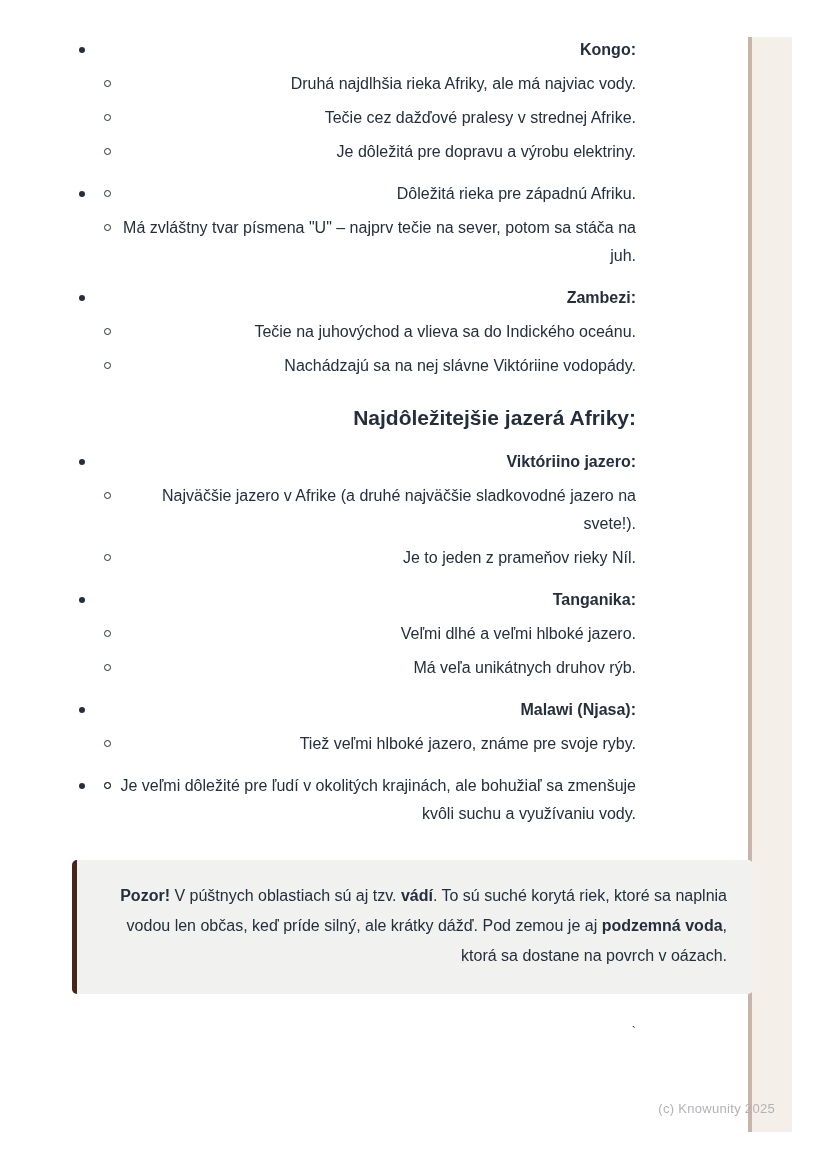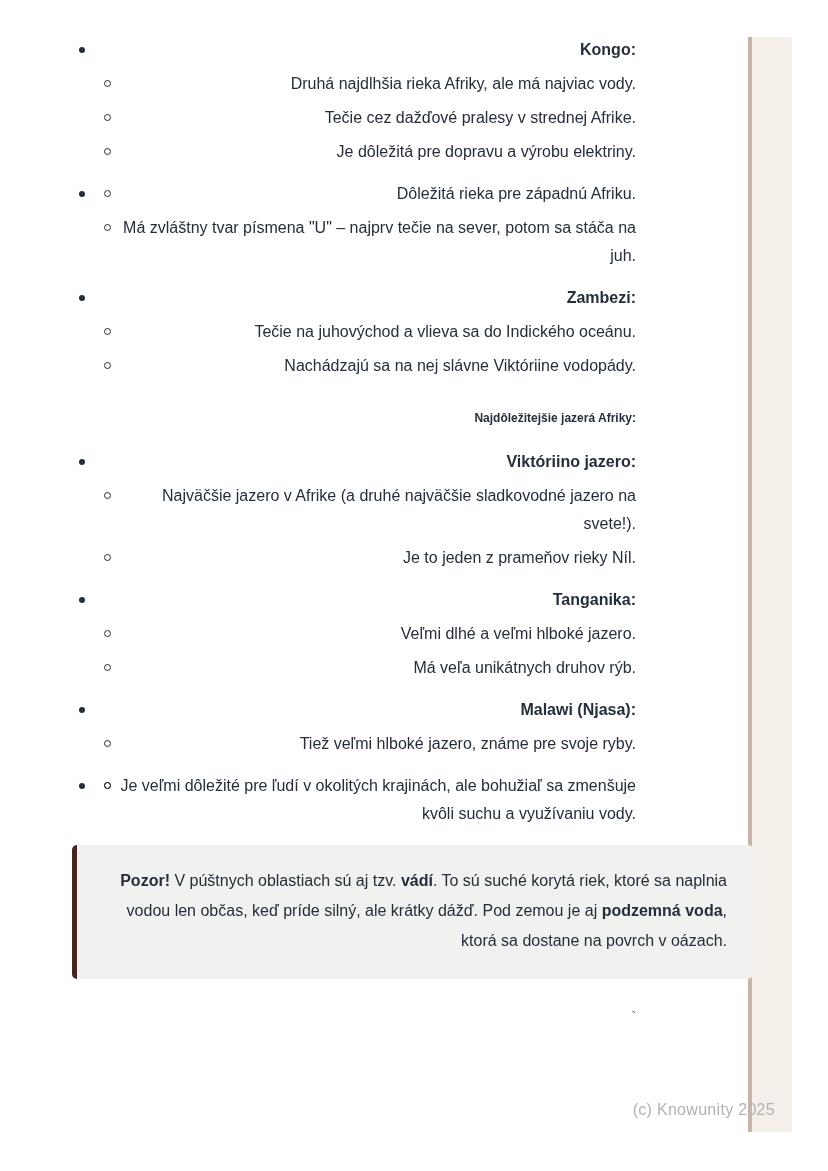--- a/index.html
+++ b/index.html
@@ -42,26 +42,26 @@
   .sub { position: relative; padding-left: 48px; margin-top: 6px; }
   .b2 {
     position: absolute; left: 34px; top: 10px;
     width: 5px; height: 5px;
     border: 1.5px solid #242e3c; border-radius: 50%;
     box-sizing: content-box;
   }
 
   .heading {
     font-weight: bold;
-    font-size: 12px;
+    font-size: 21px;
     margin: 24px 0 16px 0;
   }
 
   .callout {
-    margin-top: 17px;
+    margin-top: 32px;
     margin-left: 2px;
     width: 681px;
     box-sizing: border-box;
     background: #f1f1f0;
     border-left: 5px solid #46251c;
     border-radius: 5px;
     padding: 21px 26px 23px 10px;
     line-height: 30px;
   }
   .seg-bold { font-weight: bold; }
@@ -69,21 +69,21 @@
   .stray {
     margin-top: 24px;
     padding-left: 2px;
     font-size: 13px;
     color: #3a4553;
   }
 
   .footer {
     position: absolute;
     right: 53px; top: 1101px;
-    font-size: 16px;
+    font-size: 13px;
     letter-spacing: 0.3px;
     color: #b3b1b6;
   }
 </style>
 </head>
 <body>
 
 <div class="stripe"></div>
 
 <div class="doc">

